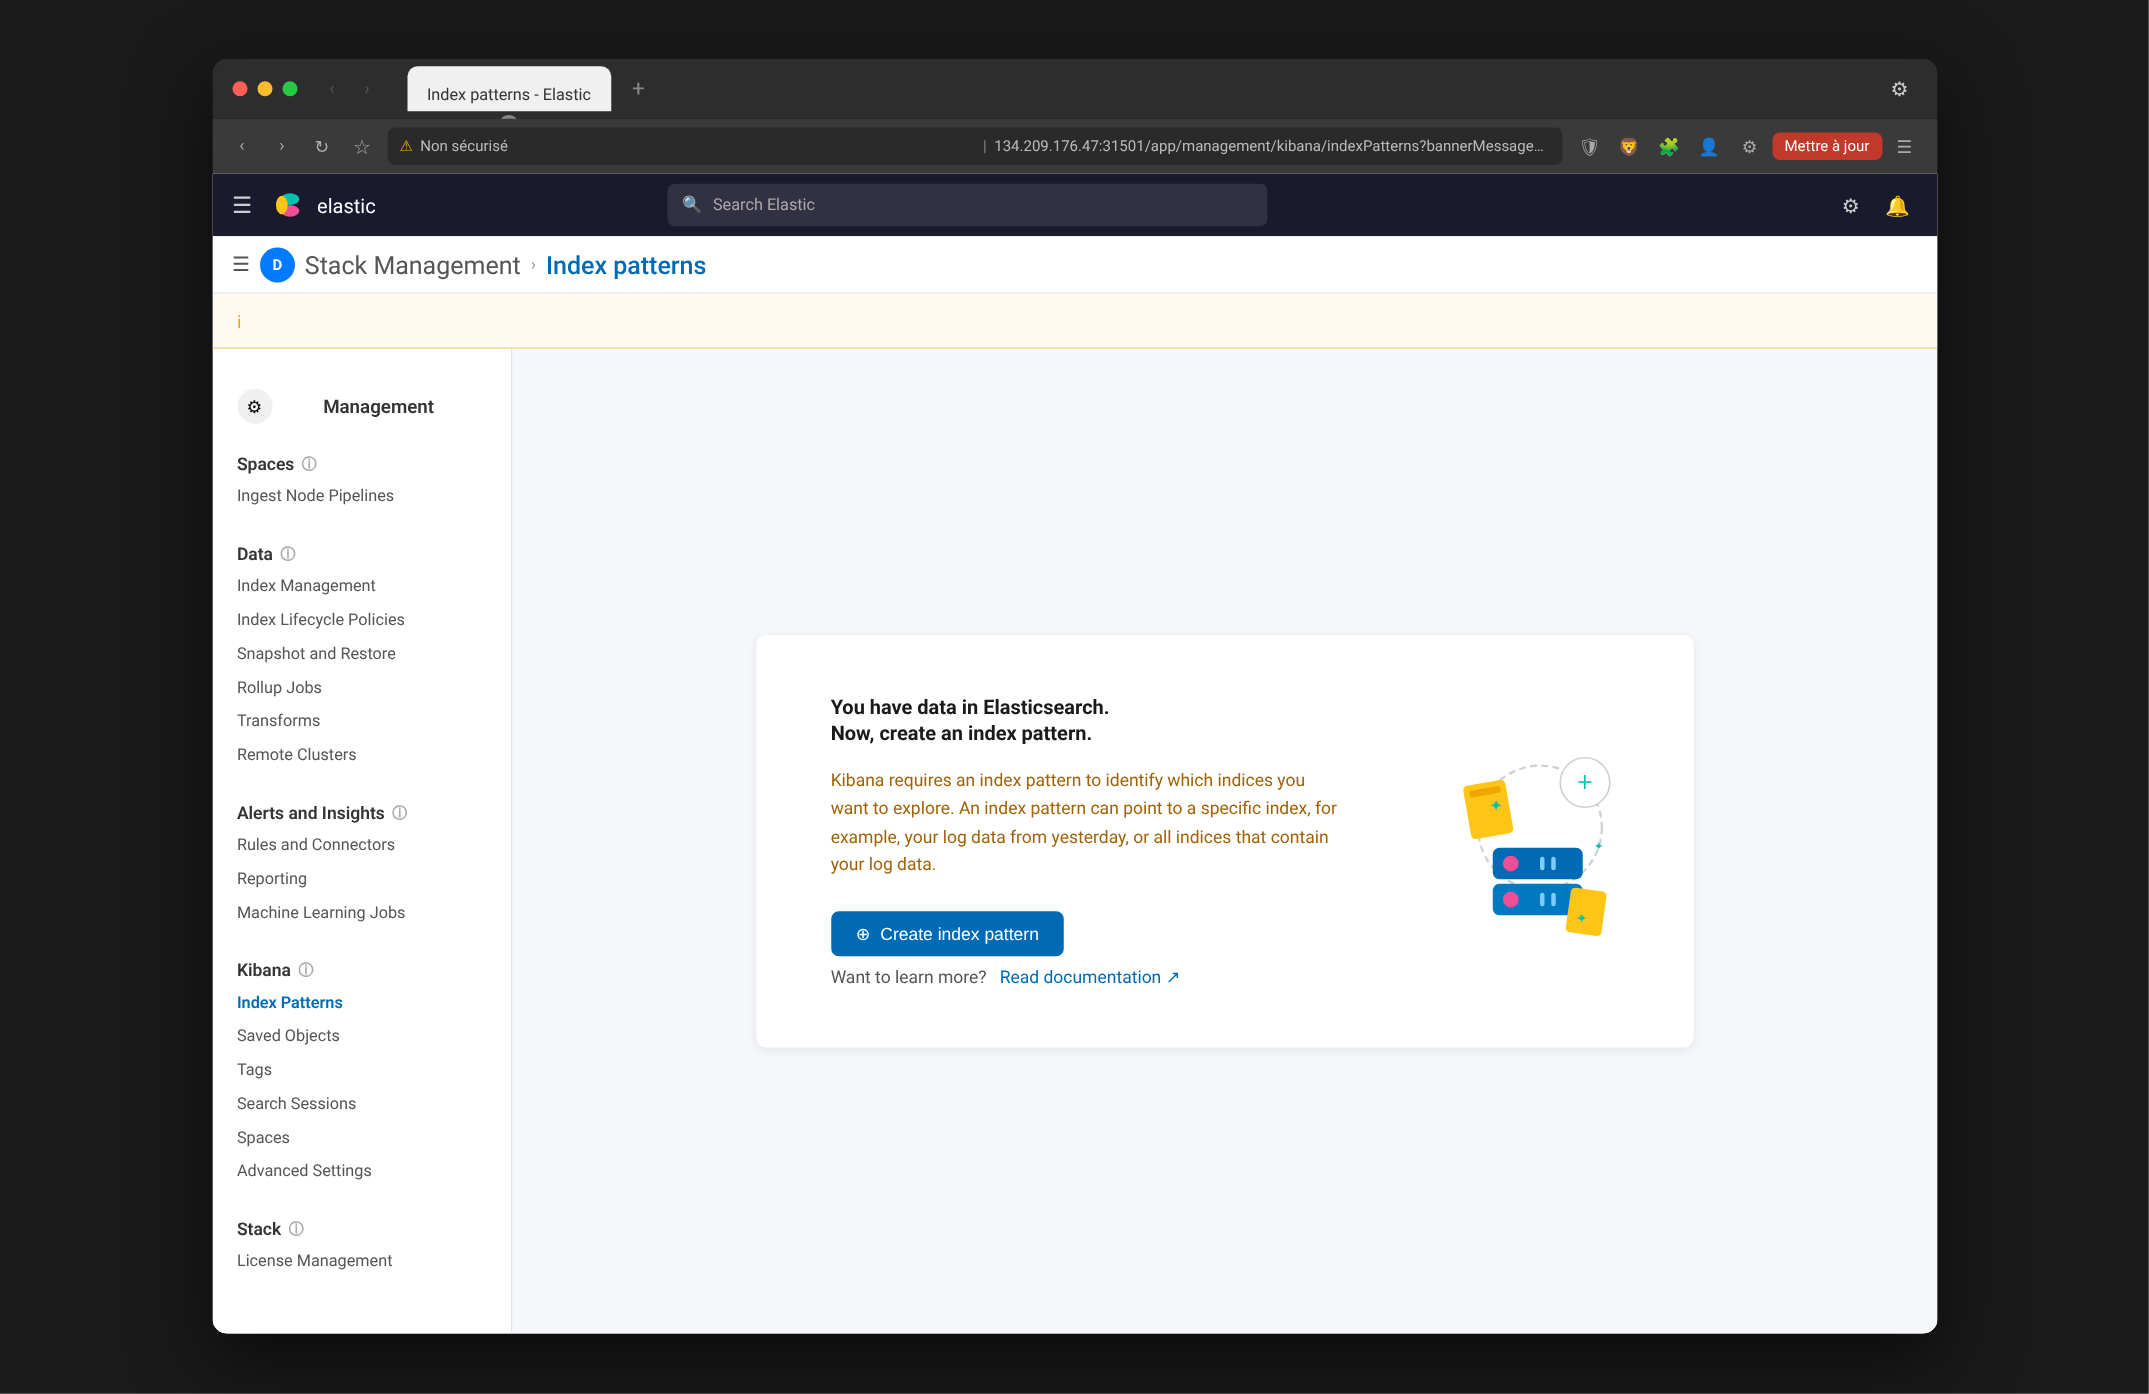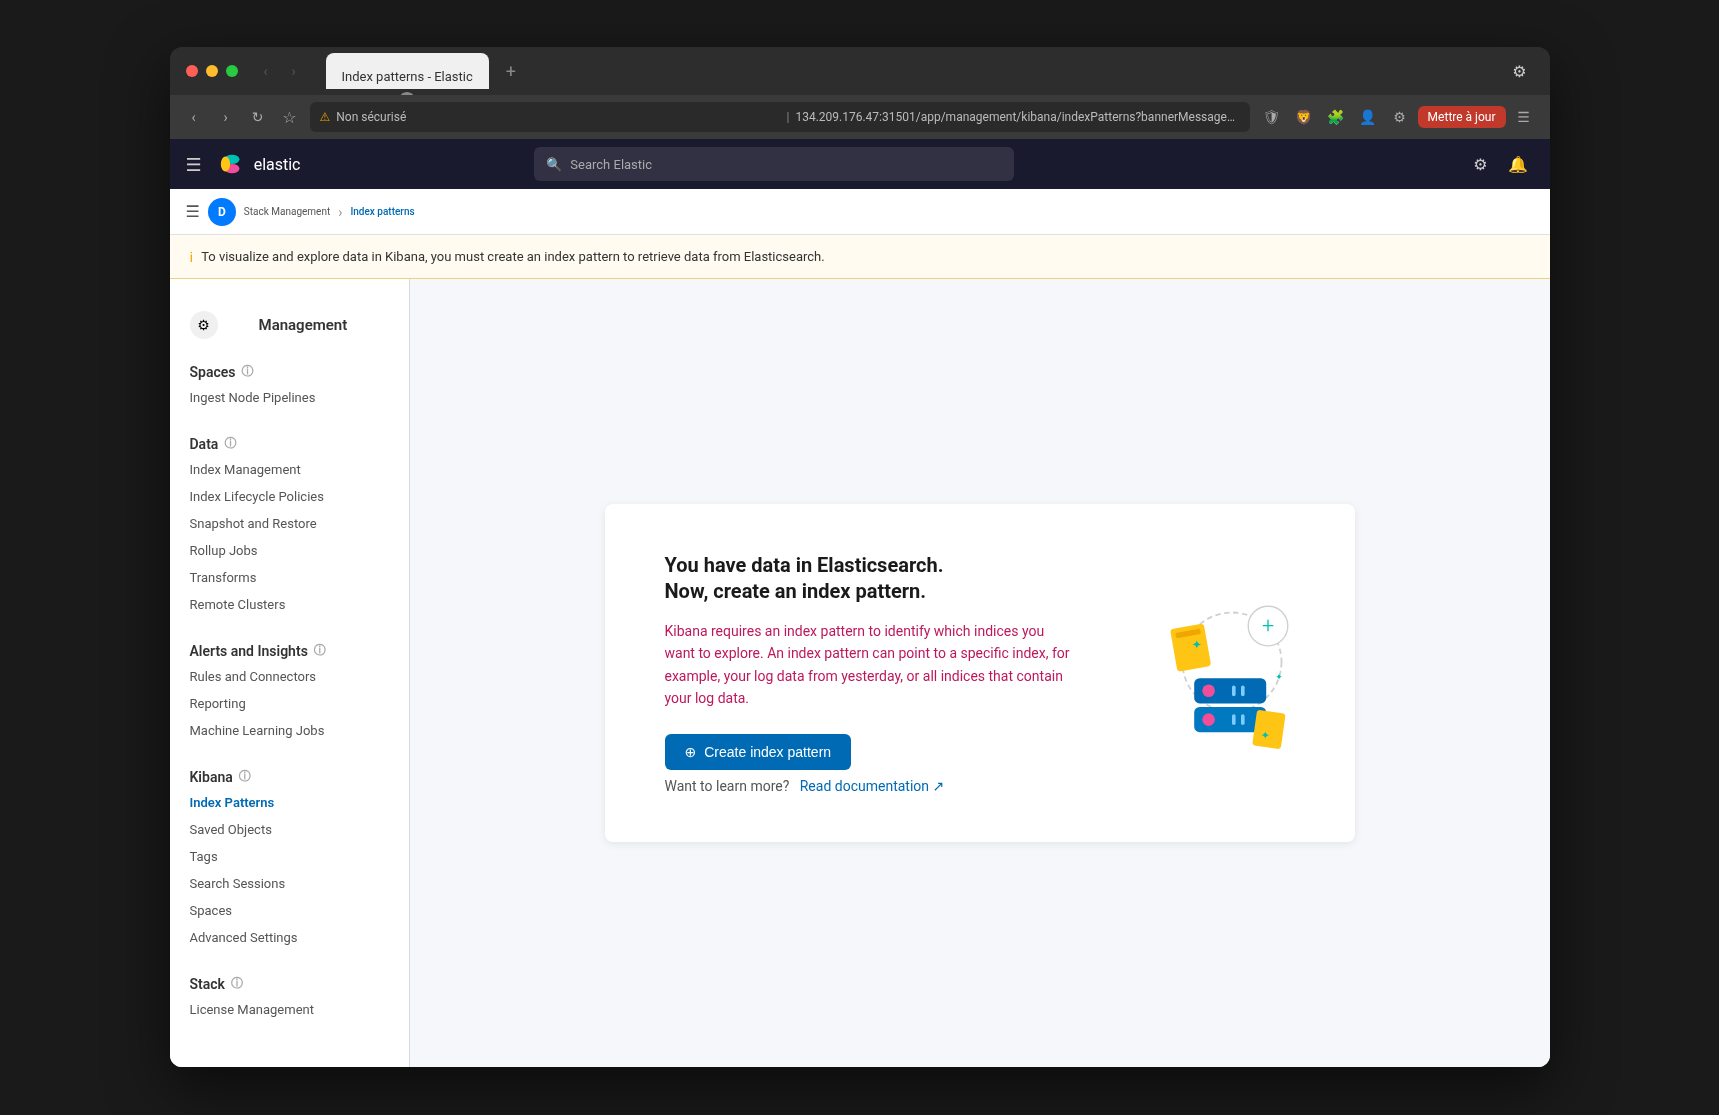--- a/index.html
+++ b/index.html
@@ -259,21 +259,21 @@
     .user-badge {
       width: 28px; height: 28px;
       border-radius: 50%;
       background: #007bff;
       color: #fff;
       font-size: 12px;
       font-weight: 700;
       display: flex; align-items: center; justify-content: center;
     }
     .breadcrumb-item {
-      font-size: 10px;
+      font-size: 20px;
       color: #555;
     }
     .breadcrumb-item.active {
       color: #006bb4;
       font-weight: 500;
     }
     .breadcrumb-sep {
       color: #999;
       font-size: 14px;
     }
@@ -381,29 +381,29 @@
       display: flex;
       align-items: center;
       gap: 40px;
       box-shadow: 0 2px 8px rgba(0,0,0,0.08);
     }
 
     .empty-state-text {
       flex: 1;
     }
     .empty-state-title {
-      font-size: 20px;
+      font-size: 16px;
       font-weight: 700;
       color: #1a1a1a;
       line-height: 1.3;
       margin-bottom: 16px;
     }
     .empty-state-description {
       font-size: 14px;
-      color: #be185d;
+      color: #a16207;
       line-height: 1.6;
       margin-bottom: 25px;
     }
     .create-index-btn {
       background: #006bb4;
       color: #fff;
       border: none;
       border-radius: 6px;
       padding: 10px 20px;
       font-size: 14px;
@@ -514,21 +514,20 @@
     <div class="breadcrumb-bar">
       <div class="breadcrumb-menu">☰</div>
       <div class="user-badge">D</div>
       <div class="breadcrumb-item">Stack Management</div>
       <div class="breadcrumb-sep">›</div>
       <div class="breadcrumb-item active">Index patterns</div>
     </div>
 
     <div class="info-banner">
       <span class="info-icon">ℹ</span>
-      <span class="info-banner-text">To visualize and explore data in Kibana, you must create an index pattern to retrieve data from Elasticsearch.</span>
     </div>
 
     <div class="main-content">
 
       <div class="sidebar">
         <div class="management-header">
           <div class="management-gear">⚙</div>
           <div class="management-title">Management</div>
         </div>
 

